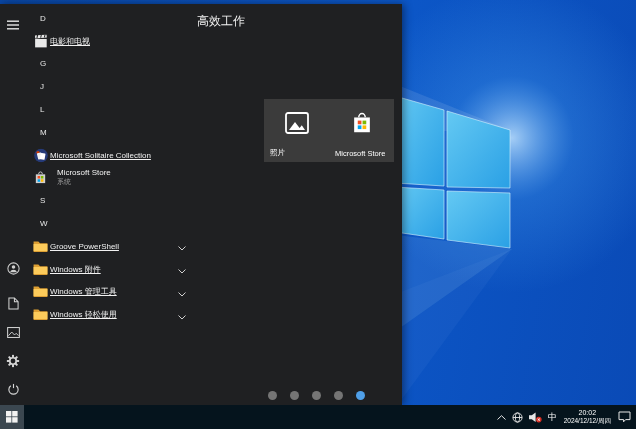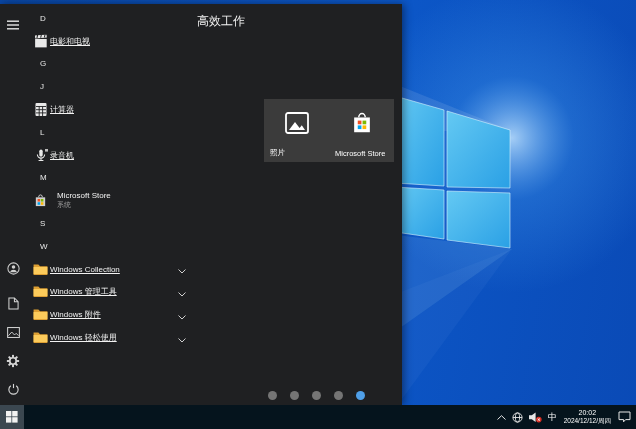--- a/index.html
+++ b/index.html
@@ -159,57 +159,41 @@
 
     <div class="row">
         <span class="letter-label">G</span>
       </div>
 
 
     <div class="row">
         <span class="letter-label">J</span>
       </div>
 
-    <div class="row">
-      <span class="app-icon">
-        <svg width="12" height="14" viewBox="0 0 12 14">
-            <rect x="0.5" y="0.5" width="11" height="13" rx="1" fill="#e9e9e9"></rect>
-            <g stroke="#1f2022" stroke-width="0.9">
-              <line x1="1" y1="4" x2="11" y2="4"></line>
-              <line x1="1" y1="7.2" x2="11" y2="7.2"></line>
-              <line x1="1" y1="10.4" x2="11" y2="10.4"></line>
-              <line x1="4.2" y1="4" x2="4.2" y2="13.5"></line>
-              <line x1="7.6" y1="4" x2="7.6" y2="13.5"></line>
-            </g>
-          </svg>
-      </span>
-      <span class="app-label">计算器</span>
-    </div>
 
     <div class="row">
         <span class="letter-label">L</span>
       </div>
 
+
+    <div class="row">
+        <span class="letter-label">M</span>
+      </div>
+
     <div class="row">
       <span class="app-icon">
         <svg width="14" height="14" viewBox="-7 -7 14 14">
-            <rect x="4" y="-6.5" width="3" height="2.6" fill="#bdbdbd"></rect>
-            <rect x="-1.7" y="-6" width="3.4" height="7.2" rx="1.7" fill="#e9e9e9"></rect>
-            <path d="M-3.6 -1 a3.6 3.6 0 0 0 7.2 0" fill="none" stroke="#e9e9e9" stroke-width="1.1"></path>
-            <line x1="0" y1="2.8" x2="0" y2="4.8" stroke="#e9e9e9" stroke-width="1.1"></line>
-            <line x1="-2.4" y1="5" x2="2.4" y2="5" stroke="#e9e9e9" stroke-width="1.1"></line>
-          </svg>
-      </span>
-      <span class="app-label">录音机</span>
-    </div>
-
-    <div class="row">
-        <span class="letter-label">M</span>
-      </div>
-
+            <circle r="6.8" fill="#253a78"></circle>
+            <circle cx="-3" cy="-3" r="1.6" fill="#d83b01"></circle>
+            <rect x="-3.6" y="-3" width="4.6" height="6.4" rx="0.7" fill="#f2f2f2" transform="rotate(-14)"></rect>
+            <rect x="-0.4" y="-2.6" width="4.6" height="6.4" rx="0.7" fill="#ffffff" transform="rotate(10)"></rect>
+          </svg>
+      </span>
+      <span class="app-label">Microsoft Solitaire Collection</span>
+    </div>
 
     <div class="row">
       <span class="app-icon">
         <svg width="13" height="14" viewBox="-6.5 -7.5 13 15">
             <path d="M-2 -3.6 a2 2.4 0 0 1 4 0" fill="none" stroke="#d0d0d0" stroke-width="1"></path>
             <rect x="-5" y="-3.4" width="10" height="9.4" fill="#d0d0d0"></rect>
             <g>
               <rect x="-3.1" y="-1.6" width="2.7" height="2.7" fill="#f25022"></rect>
               <rect x="0.4" y="-1.6" width="2.7" height="2.7" fill="#7fba00"></rect>
               <rect x="-3.1" y="1.9" width="2.7" height="2.7" fill="#00a4ef"></rect>
@@ -232,47 +216,47 @@
         <span class="letter-label">W</span>
       </div>
 
     <div class="row">
       <span class="app-icon">
         <svg width="15" height="12" viewBox="0 0 16 13">
             <path d="M0.5 1 h5.2 l1.8 2 h8 v9.5 h-15 z" fill="#dd9f33"></path>
             <path d="M0.5 3.8 h15 v7.7 h-15 z" fill="#fccb5b"></path>
           </svg>
       </span>
-      <span class="app-label">Windows Collection</span>
+      <span class="app-label">Groove PowerShell</span>
       <span class="chev"><svg width="8" height="5" viewBox="0 0 8 5">
             <polyline points="0.5,0.5 4,4 7.5,0.5" fill="none" stroke="#cfcfcf" stroke-width="1"></polyline>
           </svg></span>
     </div>
 
     <div class="row">
       <span class="app-icon">
         <svg width="15" height="12" viewBox="0 0 16 13">
             <path d="M0.5 1 h5.2 l1.8 2 h8 v9.5 h-15 z" fill="#dd9f33"></path>
             <path d="M0.5 3.8 h15 v7.7 h-15 z" fill="#fccb5b"></path>
           </svg>
       </span>
-      <span class="app-label">Windows 管理工具</span>
+      <span class="app-label">Windows 附件</span>
       <span class="chev"><svg width="8" height="5" viewBox="0 0 8 5">
             <polyline points="0.5,0.5 4,4 7.5,0.5" fill="none" stroke="#cfcfcf" stroke-width="1"></polyline>
           </svg></span>
     </div>
 
     <div class="row">
       <span class="app-icon">
         <svg width="15" height="12" viewBox="0 0 16 13">
             <path d="M0.5 1 h5.2 l1.8 2 h8 v9.5 h-15 z" fill="#dd9f33"></path>
             <path d="M0.5 3.8 h15 v7.7 h-15 z" fill="#fccb5b"></path>
           </svg>
       </span>
-      <span class="app-label">Windows 附件</span>
+      <span class="app-label">Windows 管理工具</span>
       <span class="chev"><svg width="8" height="5" viewBox="0 0 8 5">
             <polyline points="0.5,0.5 4,4 7.5,0.5" fill="none" stroke="#cfcfcf" stroke-width="1"></polyline>
           </svg></span>
     </div>
 
     <div class="row">
       <span class="app-icon">
         <svg width="15" height="12" viewBox="0 0 16 13">
             <path d="M0.5 1 h5.2 l1.8 2 h8 v9.5 h-15 z" fill="#dd9f33"></path>
             <path d="M0.5 3.8 h15 v7.7 h-15 z" fill="#fccb5b"></path>

